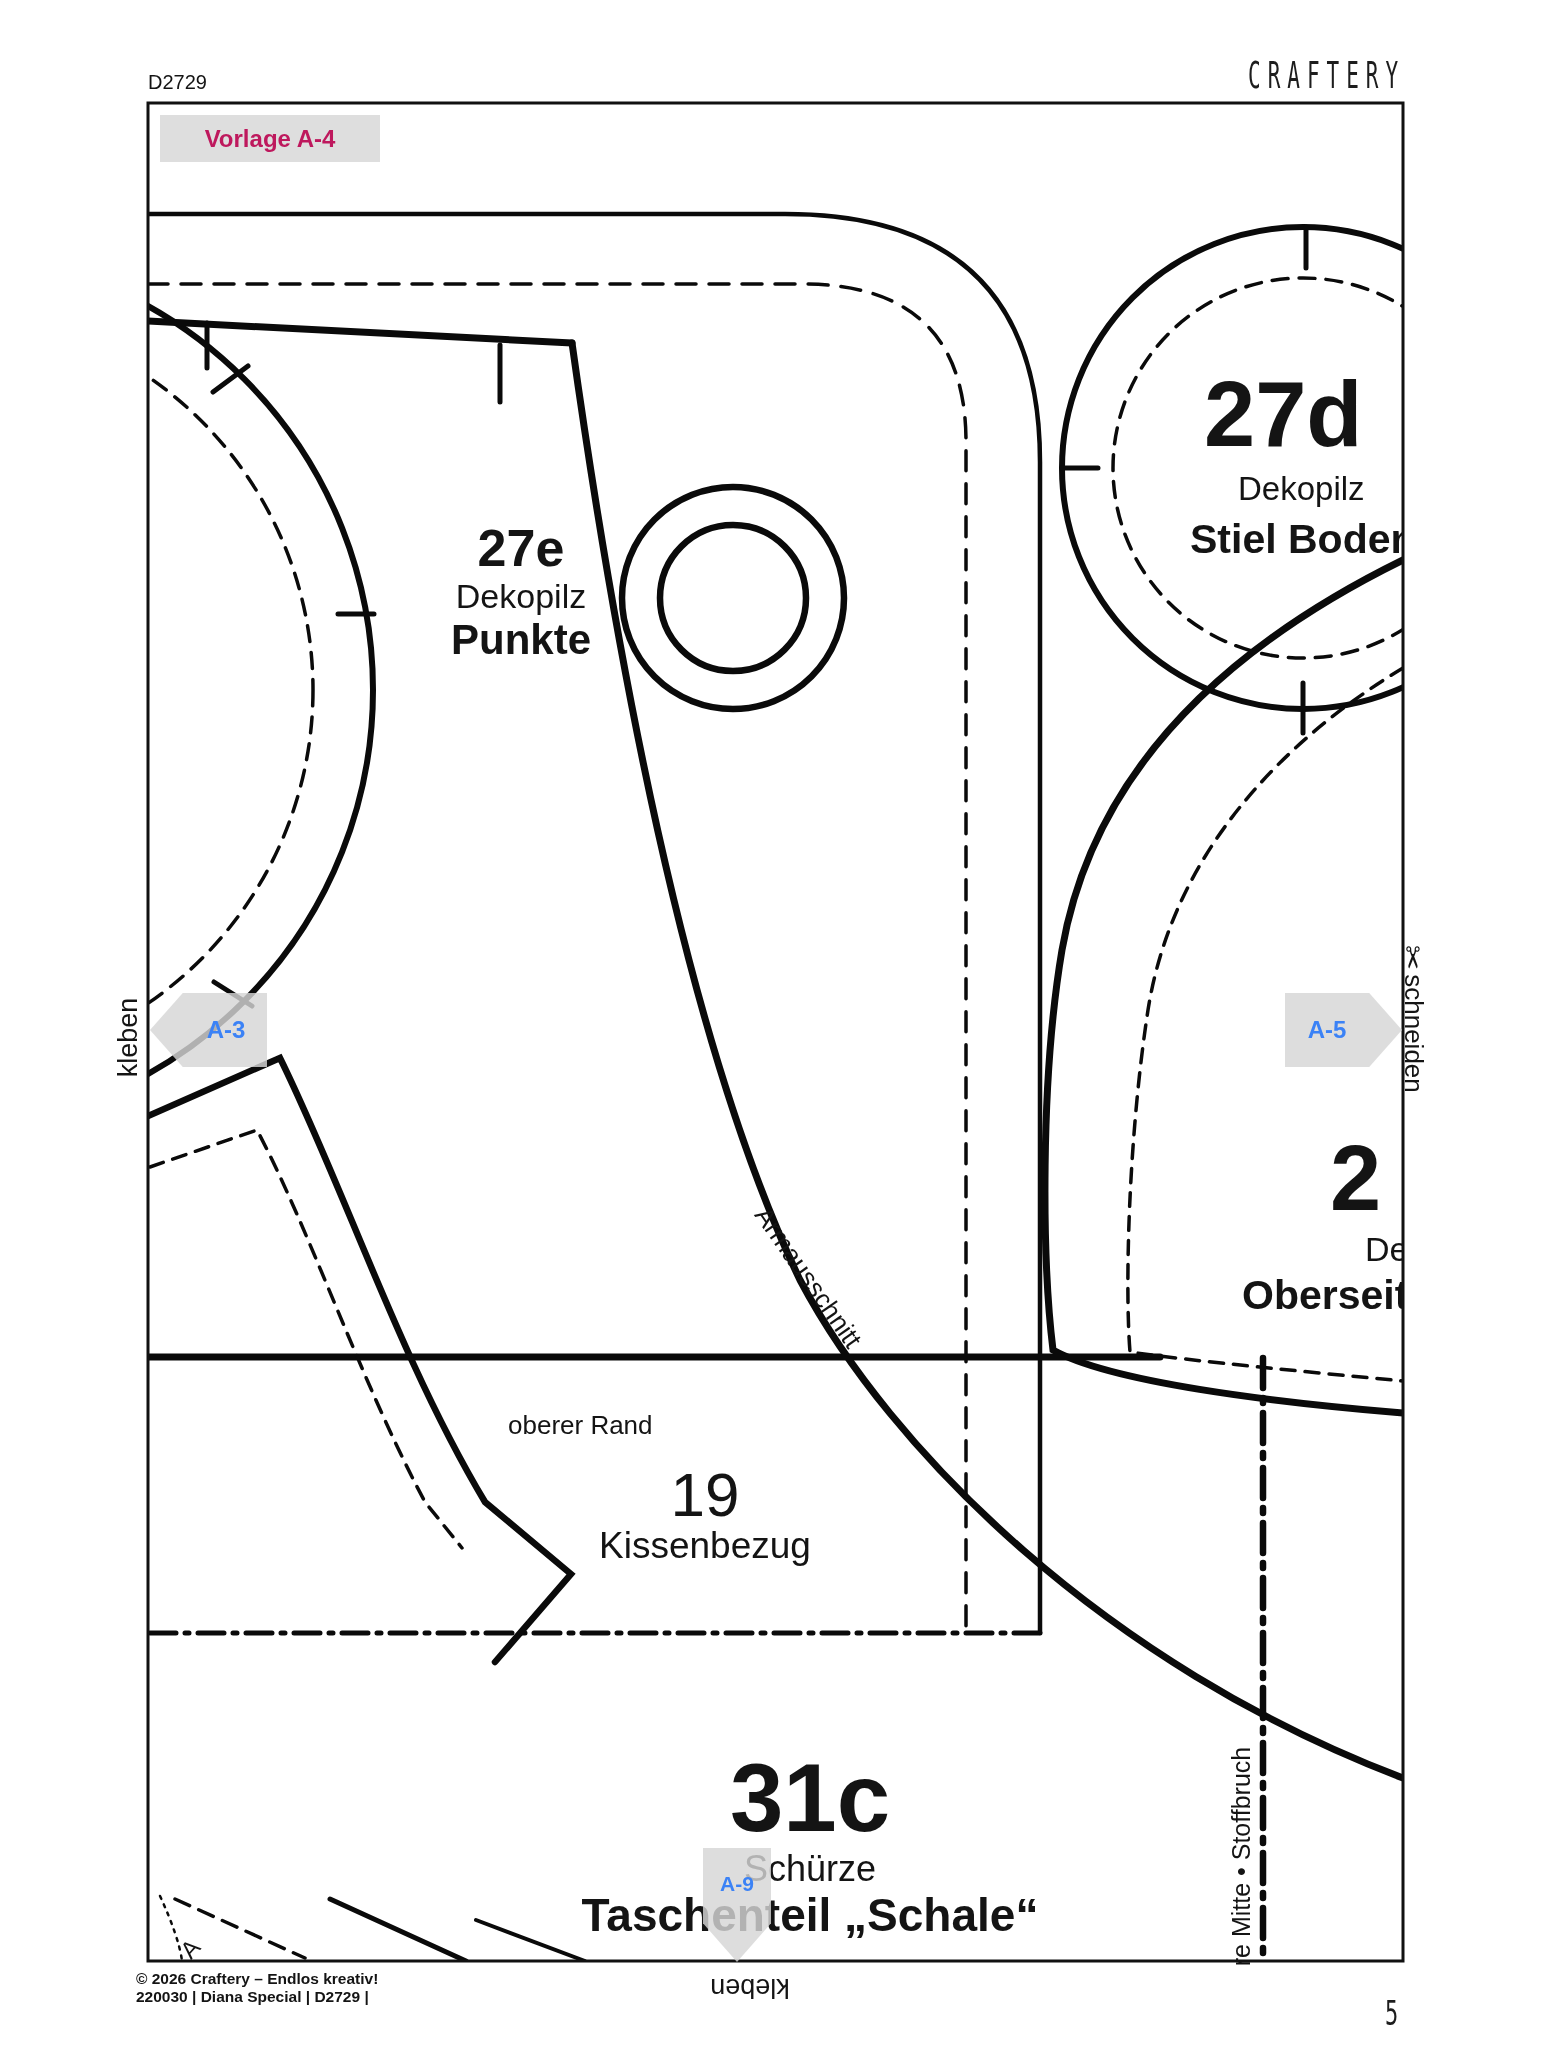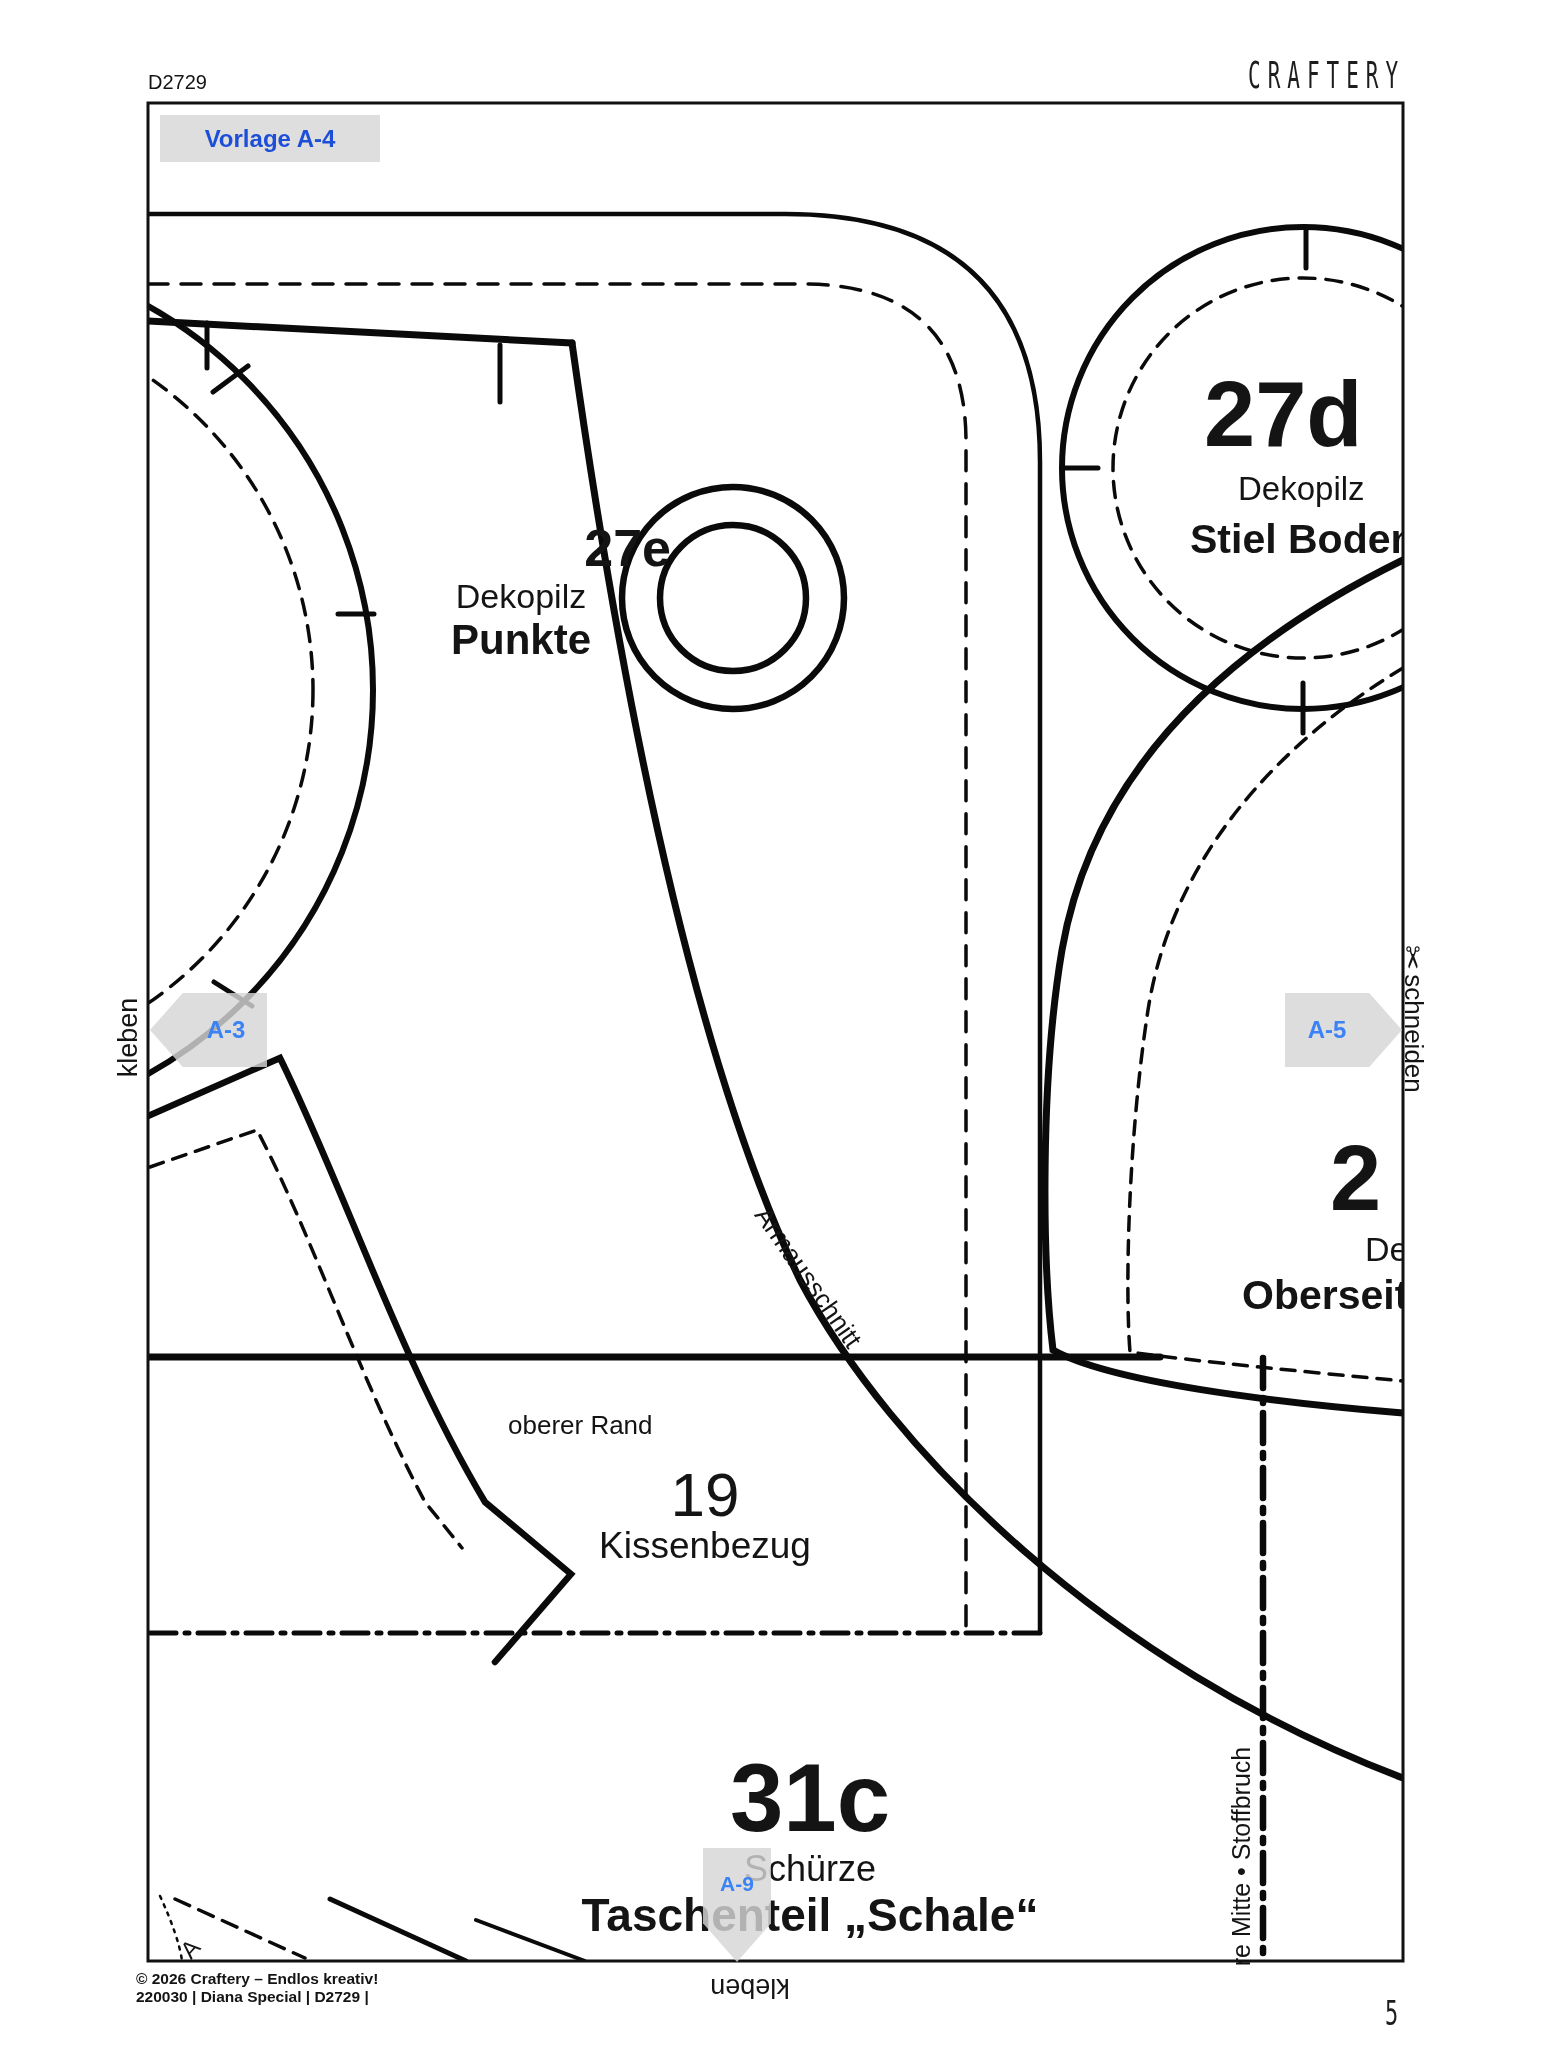--- a/index.html
+++ b/index.html
@@ -67,26 +67,26 @@
       <path stroke-width="5" d="M330 1899 L466 1961"></path>
       <path stroke-width="4" d="M476 1920 L585 1961"></path>
     </g>
 
     <rect x="148" y="103" width="1255" height="1858" fill="none" stroke="#111" stroke-width="3"></rect>
   </svg>
 
   <div class="abs lbl" style="left:148px;top:72px;font-size:20px;">D2729</div>
   <div class="abs lbl logo" style="left:1248px;top:56px;font-size:21px;">CRAFTERY</div>
   <div class="abs" style="left:160px;top:115px;width:220px;height:47px;background:#dedede;">
-    <div class="ctr" style="line-height:47px;font-size:24px;font-weight:bold;color:#1d4ed8;">Vorlage A-4</div>
+    <div class="ctr" style="line-height:47px;font-size:24px;font-weight:bold;color:#be185d;">Vorlage A-4</div>
   </div>
 
 
   <div class="abs ctr" style="left:371px;top:520px;width:300px;">
-    <div style="font-size:52px;font-weight:bold;line-height:56px;text-align:right;">27e</div>
+    <div style="font-size:52px;font-weight:bold;line-height:56px;">27e</div>
     <div style="font-size:34px;line-height:40px;">Dekopilz</div>
     <div style="font-size:42px;font-weight:bold;line-height:48px;">Punkte</div>
   </div>
 
   <div class="clipbox" style="left:1100px;top:372px;width:303px;height:200px;">
     <div class="abs lbl" style="left:104px;top:-6px;font-size:92px;font-weight:bold;line-height:96px;">27d</div>
     <div class="abs lbl" style="left:138px;top:100px;font-size:33px;">Dekopilz</div>
     <div class="abs lbl" style="left:90px;top:146px;font-size:41px;font-weight:bold;">Stiel Boden</div>
   </div>
 

